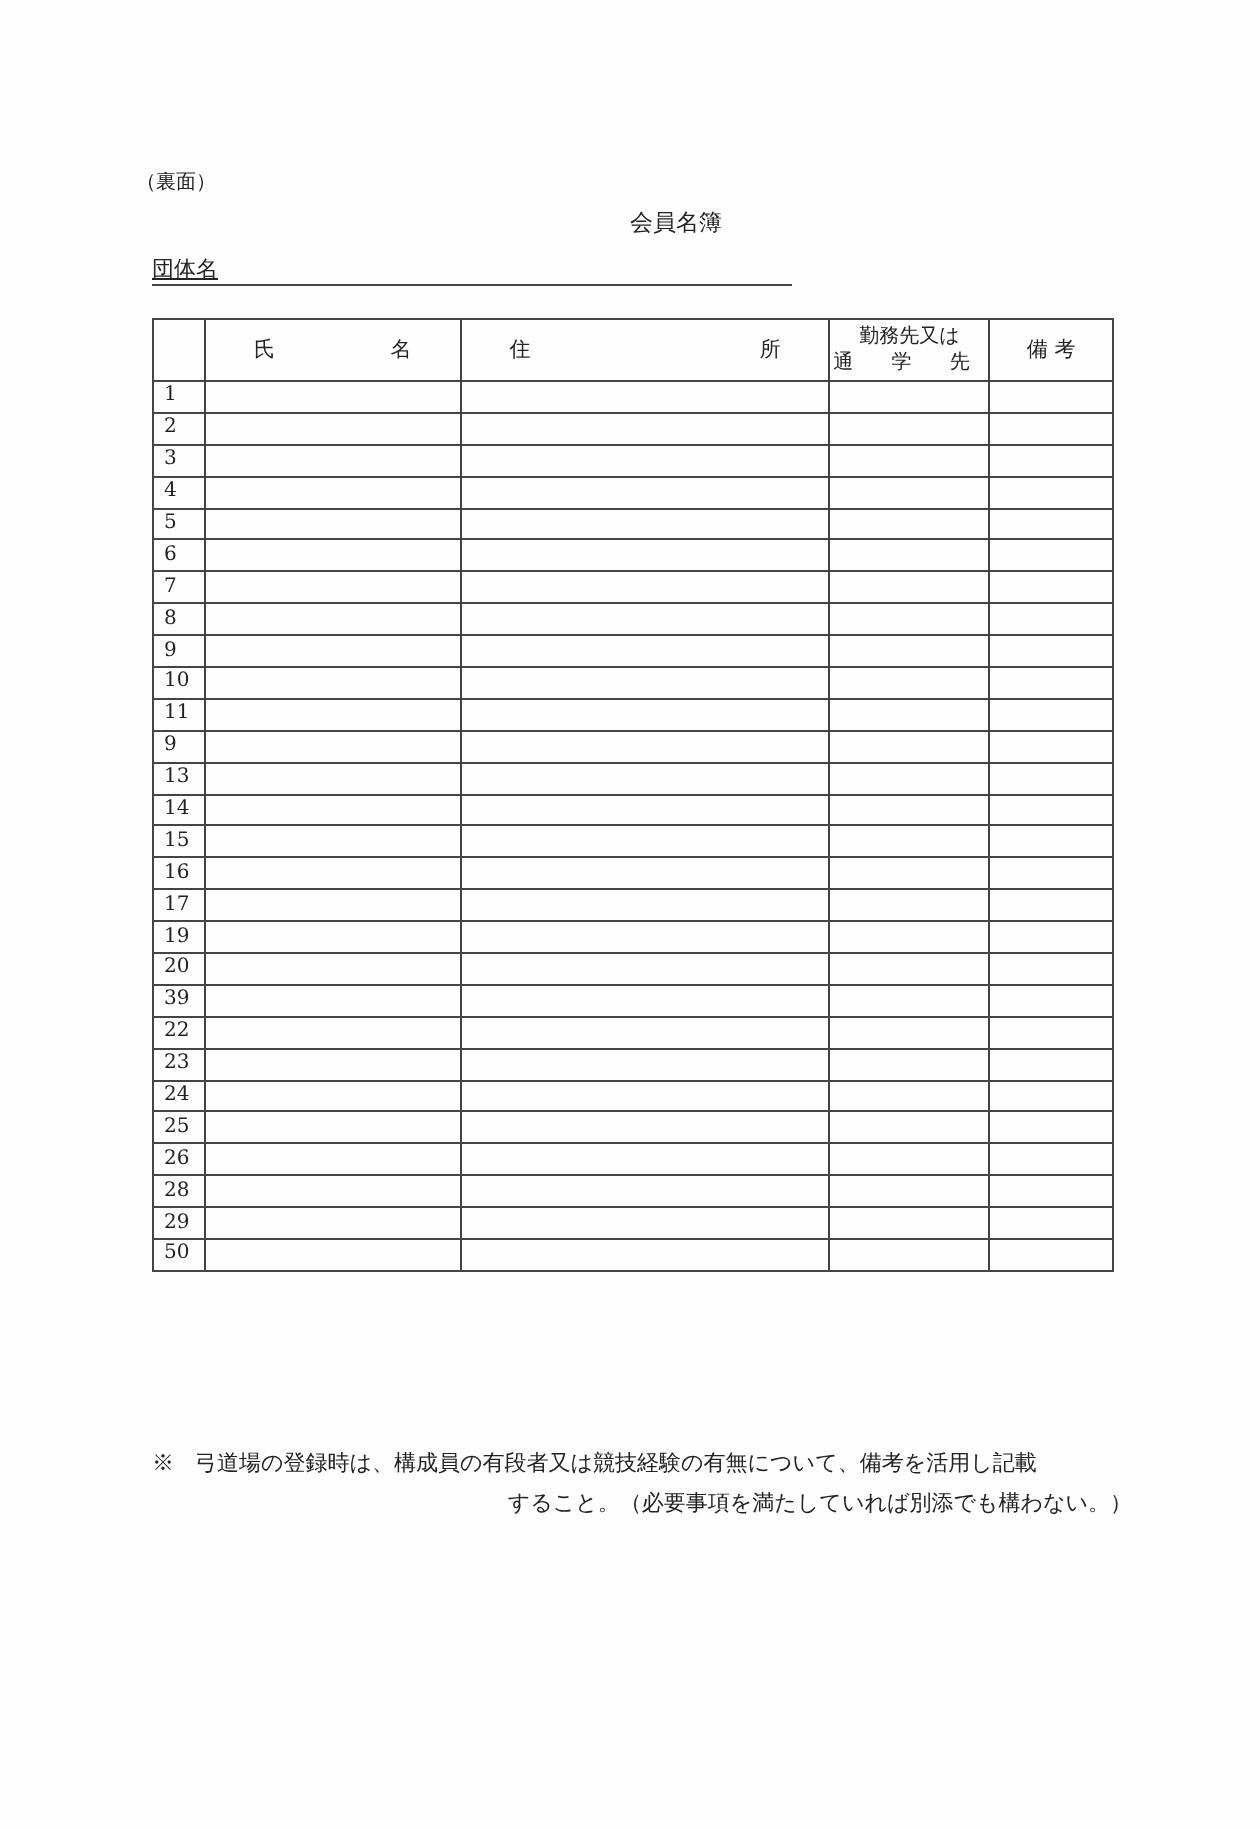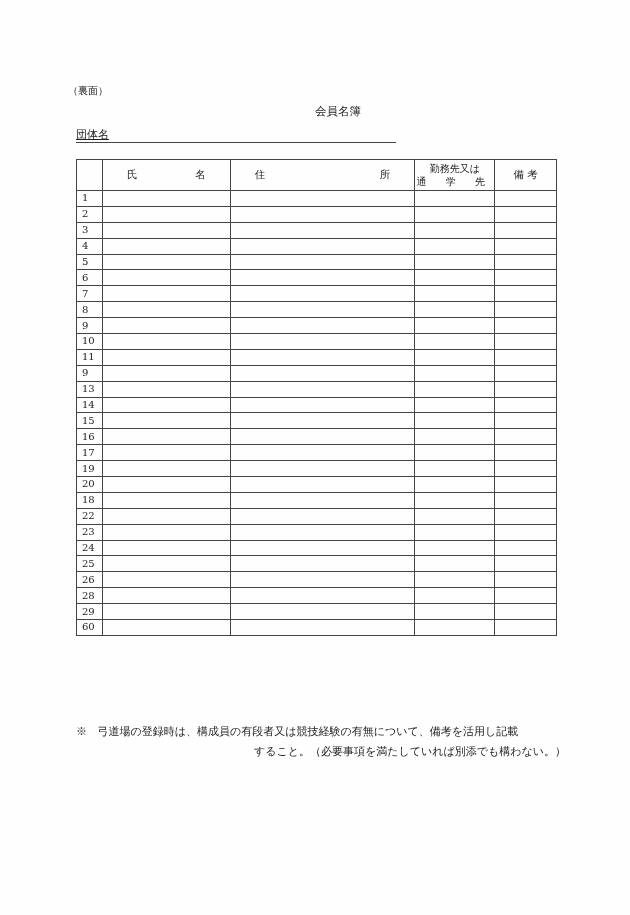--- a/index.html
+++ b/index.html
@@ -188,21 +188,21 @@
         <td></td>
       </tr>
       <tr>
         <td class="num">20</td>
         <td></td>
         <td></td>
         <td></td>
         <td></td>
       </tr>
       <tr>
-        <td class="num">18</td>
+        <td class="num">39</td>
         <td></td>
         <td></td>
         <td></td>
         <td></td>
       </tr>
       <tr>
         <td class="num">22</td>
         <td></td>
         <td></td>
         <td></td>
@@ -244,21 +244,21 @@
         <td></td>
       </tr>
       <tr>
         <td class="num">29</td>
         <td></td>
         <td></td>
         <td></td>
         <td></td>
       </tr>
       <tr>
-        <td class="num">60</td>
+        <td class="num">50</td>
         <td></td>
         <td></td>
         <td></td>
         <td></td>
       </tr>
     </tbody>
 </table>
 
 <div class="abs note">
   <div><span>※</span>&nbsp;&nbsp;&nbsp;<span>弓道場の登録時は、構成員の有段者又は競技経験の有無について、備考を活用し記載</span></div>

